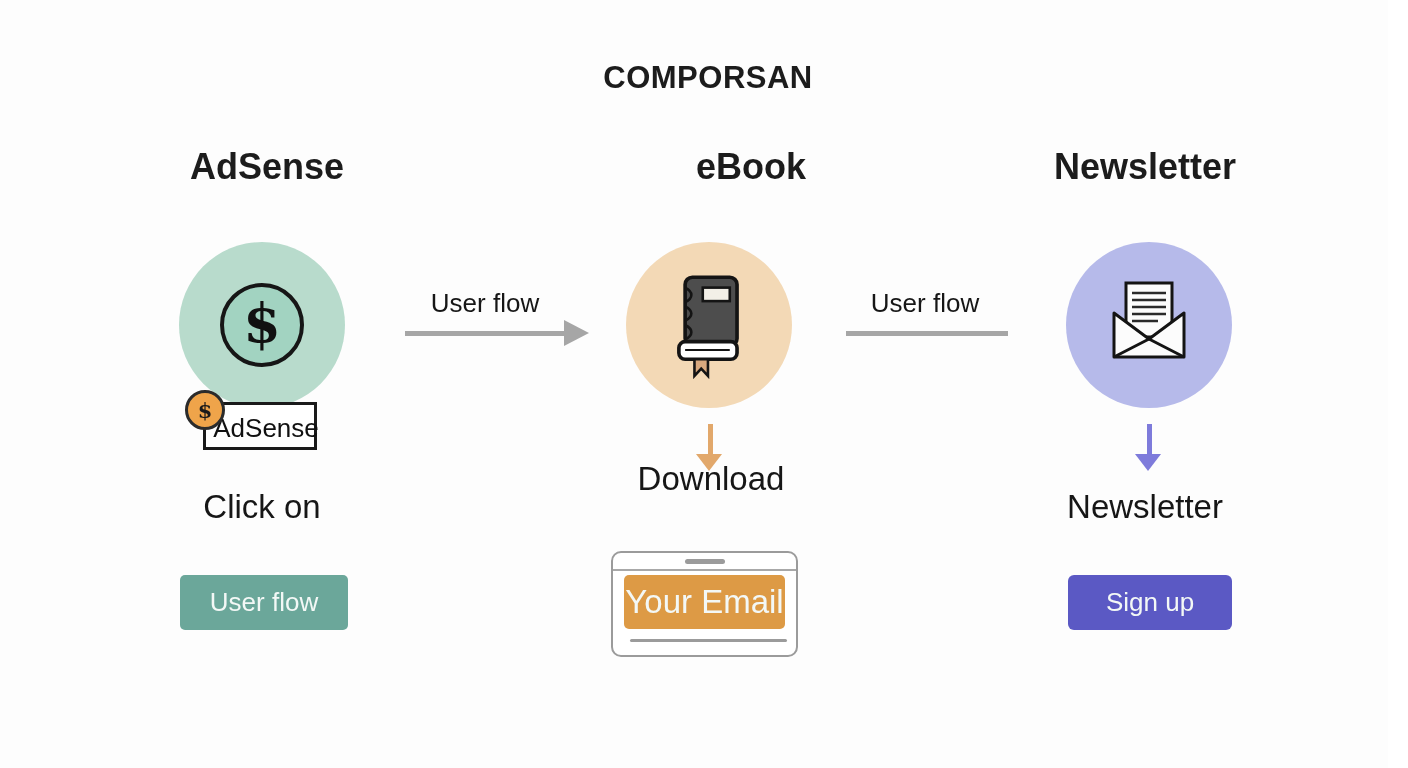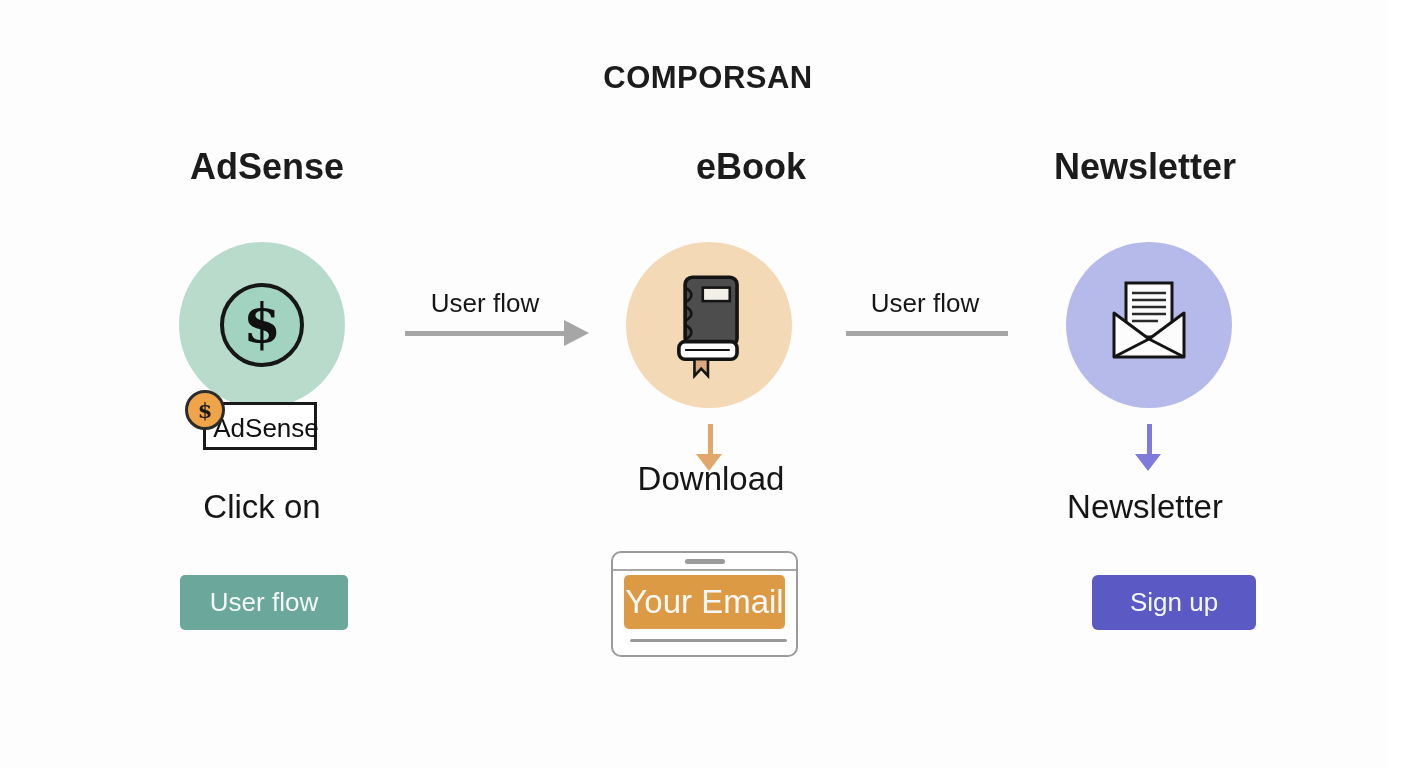--- a/index.html
+++ b/index.html
@@ -237,17 +237,17 @@
 
   <div class="abs form-card" style="left:611px; top:551px;">
     <div class="handle"></div>
     <div class="divider"></div>
     <div class="btn btn-orange email-btn" style="background: rgb(221, 154, 69);">
       <span>Your Email</span>
     </div>
     <div class="underline"></div>
   </div>
 
-  <div class="abs btn btn-purple" style="left: 1068px; top: 575px; background: rgb(91, 89, 196); margin-left: 24px;">
+  <div class="abs btn btn-purple" style="left: 1068px; top: 575px; background: rgb(91, 89, 196);">
     <span>Sign up</span>
   </div>
 
 </div>
 
 </body></html>

